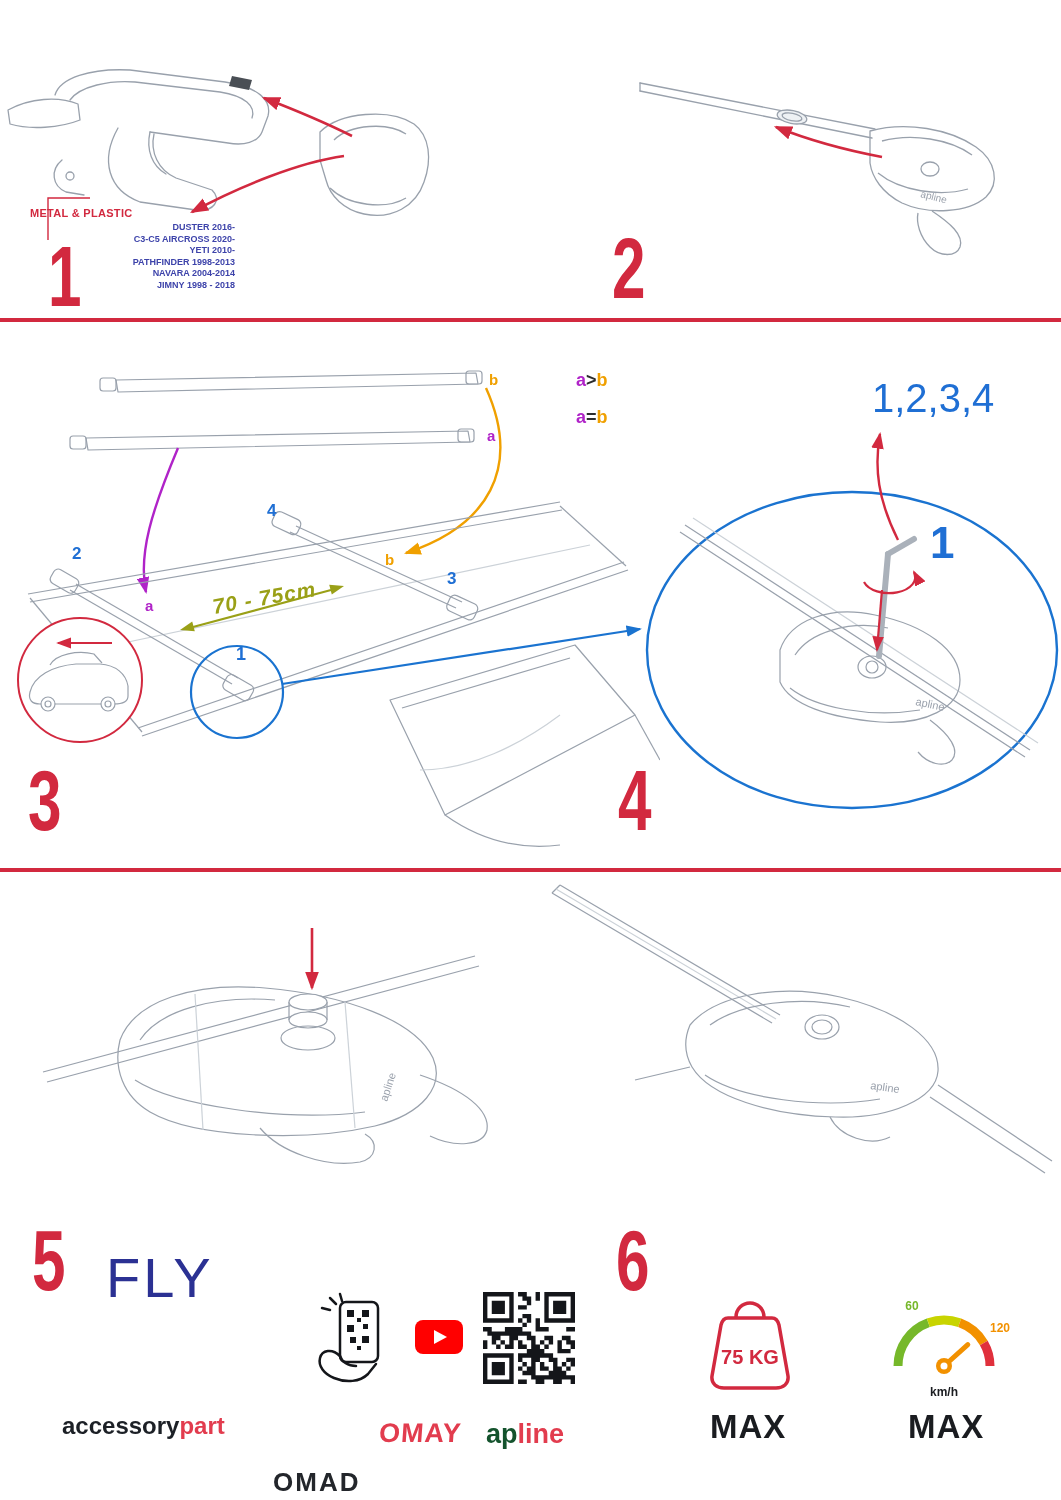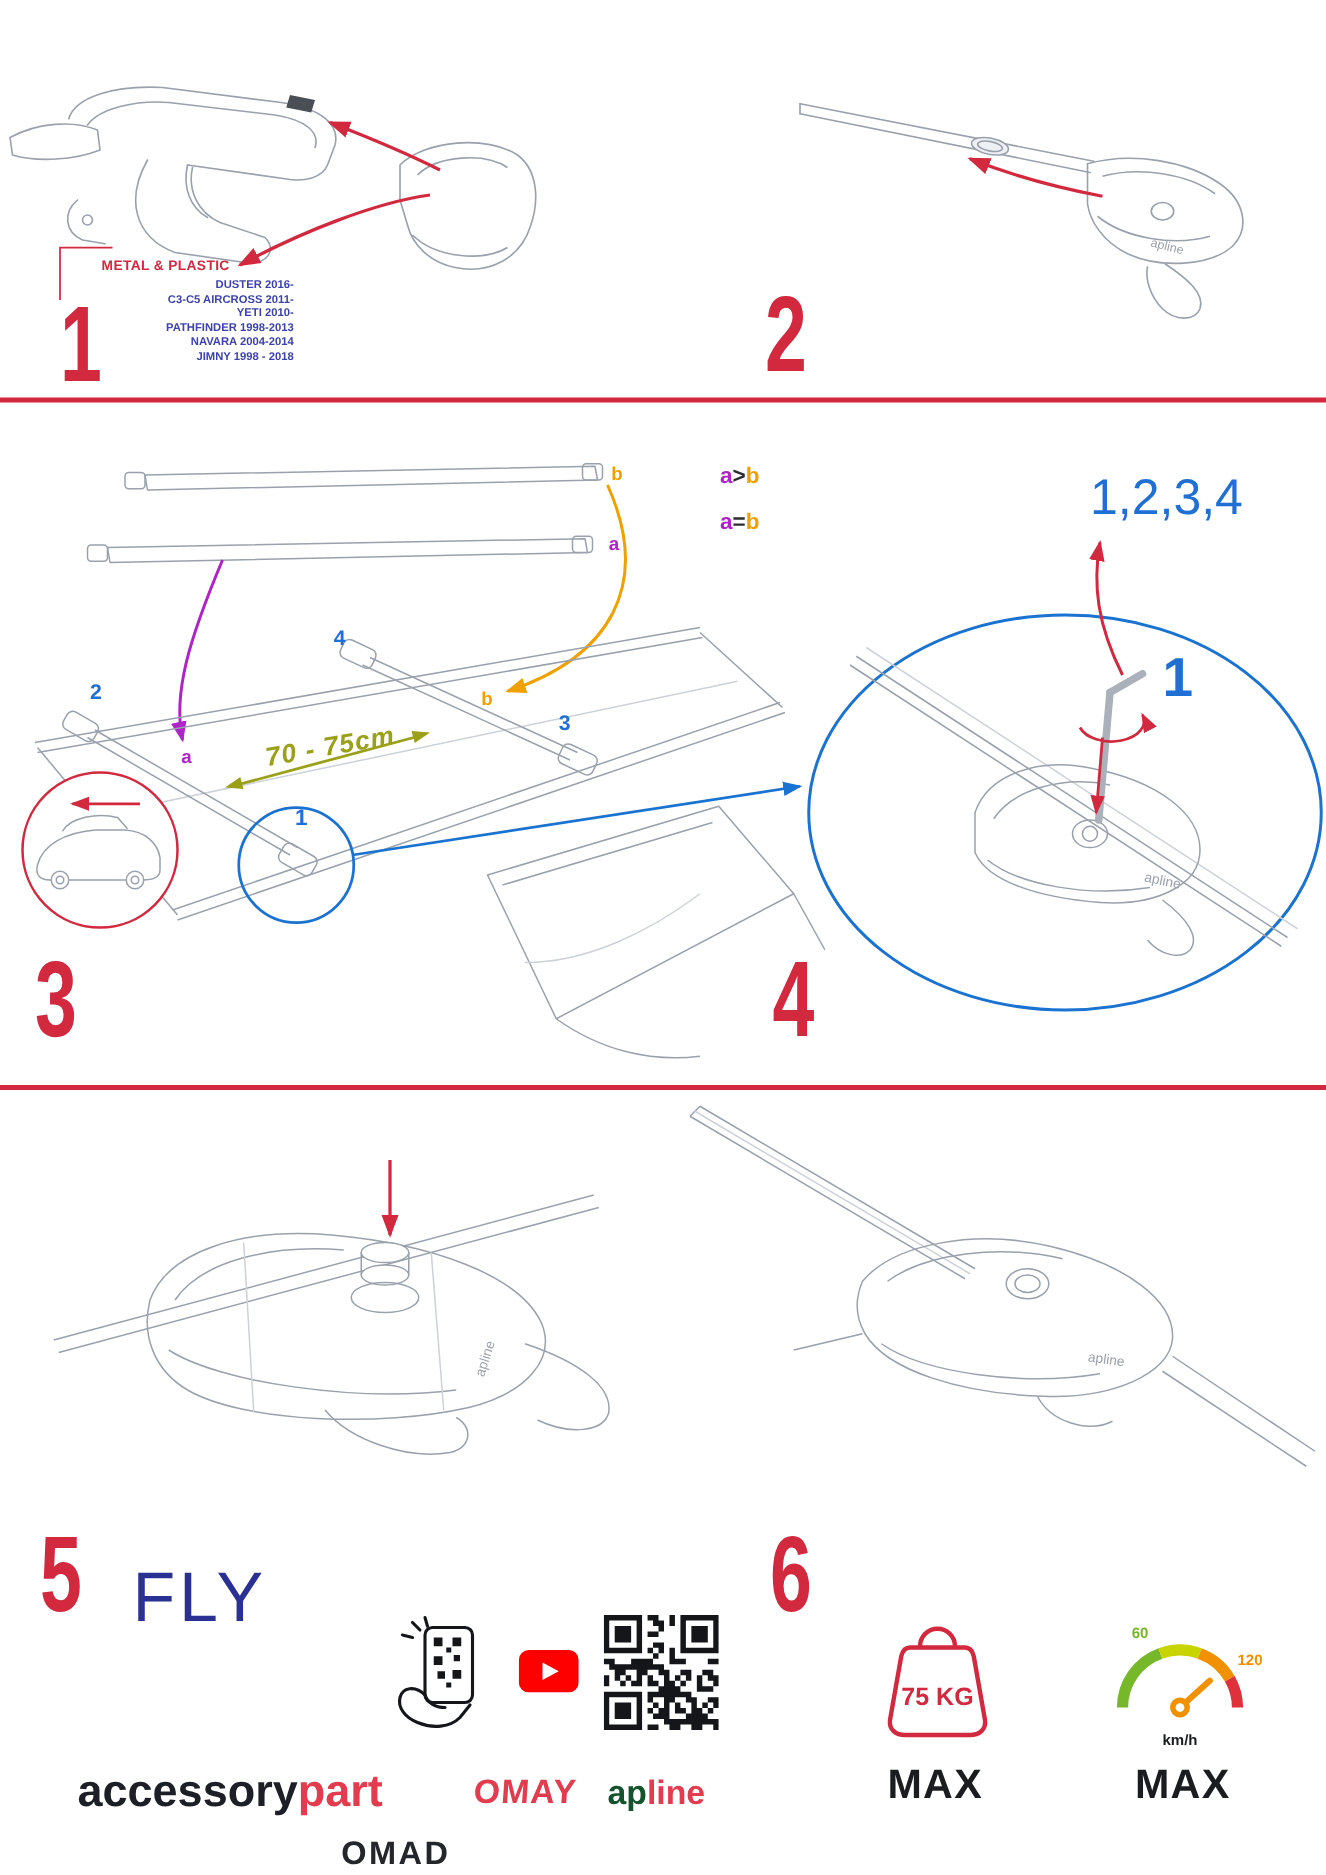--- a/index.html
+++ b/index.html
@@ -52,24 +52,24 @@
       <path d="M334,100 C350,84 388,82 406,94"></path>
       <path d="M330,148 C348,166 386,170 406,158"></path>
     </g>
     <g stroke="#d2293f" stroke-width="2.6" fill="none">
       <path d="M352,96 C320,80 290,68 264,58" marker-end="url(#mR)"></path>
       <path d="M344,116 C300,122 240,146 192,172" marker-end="url(#mR)"></path>
     </g>
     <path d="M90,158 L48,158 L48,200" stroke="#d2293f" stroke-width="1.4" fill="none"></path>
   </svg>
 
-  <div class="ov" style="left:30px;top:207px;width:205px;text-align:center;color:#d2293f;font-weight:700;font-size:11px;letter-spacing:.3px">METAL &amp; PLASTIC</div>
+  <div class="ov" style="left:30px;top:207px;width:205px;text-align:left;color:#d2293f;font-weight:700;font-size:11px;letter-spacing:.3px">METAL &amp; PLASTIC</div>
   <div class="ov models" style="left:30px;top:222px;width:205px">
     <div>DUSTER 2016-</div>
-    <div>C3-C5 AIRCROSS 2011-</div>
+    <div>C3-C5 AIRCROSS 2020-</div>
     <div>YETI 2010-</div>
     <div>PATHFINDER 1998-2013</div>
     <div>NAVARA 2004-2014</div>
     <div>JIMNY 1998 - 2018</div>
   </div>
 
   <div class="step-num" style="left:48px;top:238px">1</div>
 
   <svg class="ov" style="left:620px;top:45px" width="440" height="230" viewBox="0 0 440 230">
     <g stroke="#99a1ac" stroke-width="1.3" fill="none" stroke-linejoin="round" stroke-linecap="round">
@@ -267,21 +267,21 @@
       <path d="M398,210 L512,286"></path>
       <path d="M390,222 L505,298"></path>
     </g>
     <text x="330" y="214" font-size="11" fill="#9aa1ac" transform="rotate(8 330 214)">apline</text>
   </svg>
 
   <div class="step-num" style="left:616px;top:1222px">6</div>
 
   <div class="ov" style="left:106px;top:1245px;font-size:56px;font-weight:500;letter-spacing:3px;color:#2b3193">FLY</div>
 
-  <div class="ov" style="left:62px;top:1412px;font-size:36px;font-weight:700">
+  <div class="ov" style="left:62px;top:1412px;font-size:24px;font-weight:700">
     <span style="color:#1c2026">accessory</span><span style="color:#e23c4e">part</span>
   </div>
 
   <svg class="ov" style="left:312px;top:1292px" width="85" height="92" viewBox="0 0 85 92">
     <g stroke="#14161a" stroke-width="2.5" fill="none" stroke-linecap="round">
       <path d="M18,6 L24,12"></path>
       <path d="M10,16 L18,18"></path>
       <path d="M28,2 L30,9"></path>
       <rect x="28" y="10" width="38" height="60" rx="6"></rect>
       <path d="M28,64 C20,56 10,58 8,66 C6,74 12,82 22,86 C34,91 48,90 56,82 L64,72"></path>

